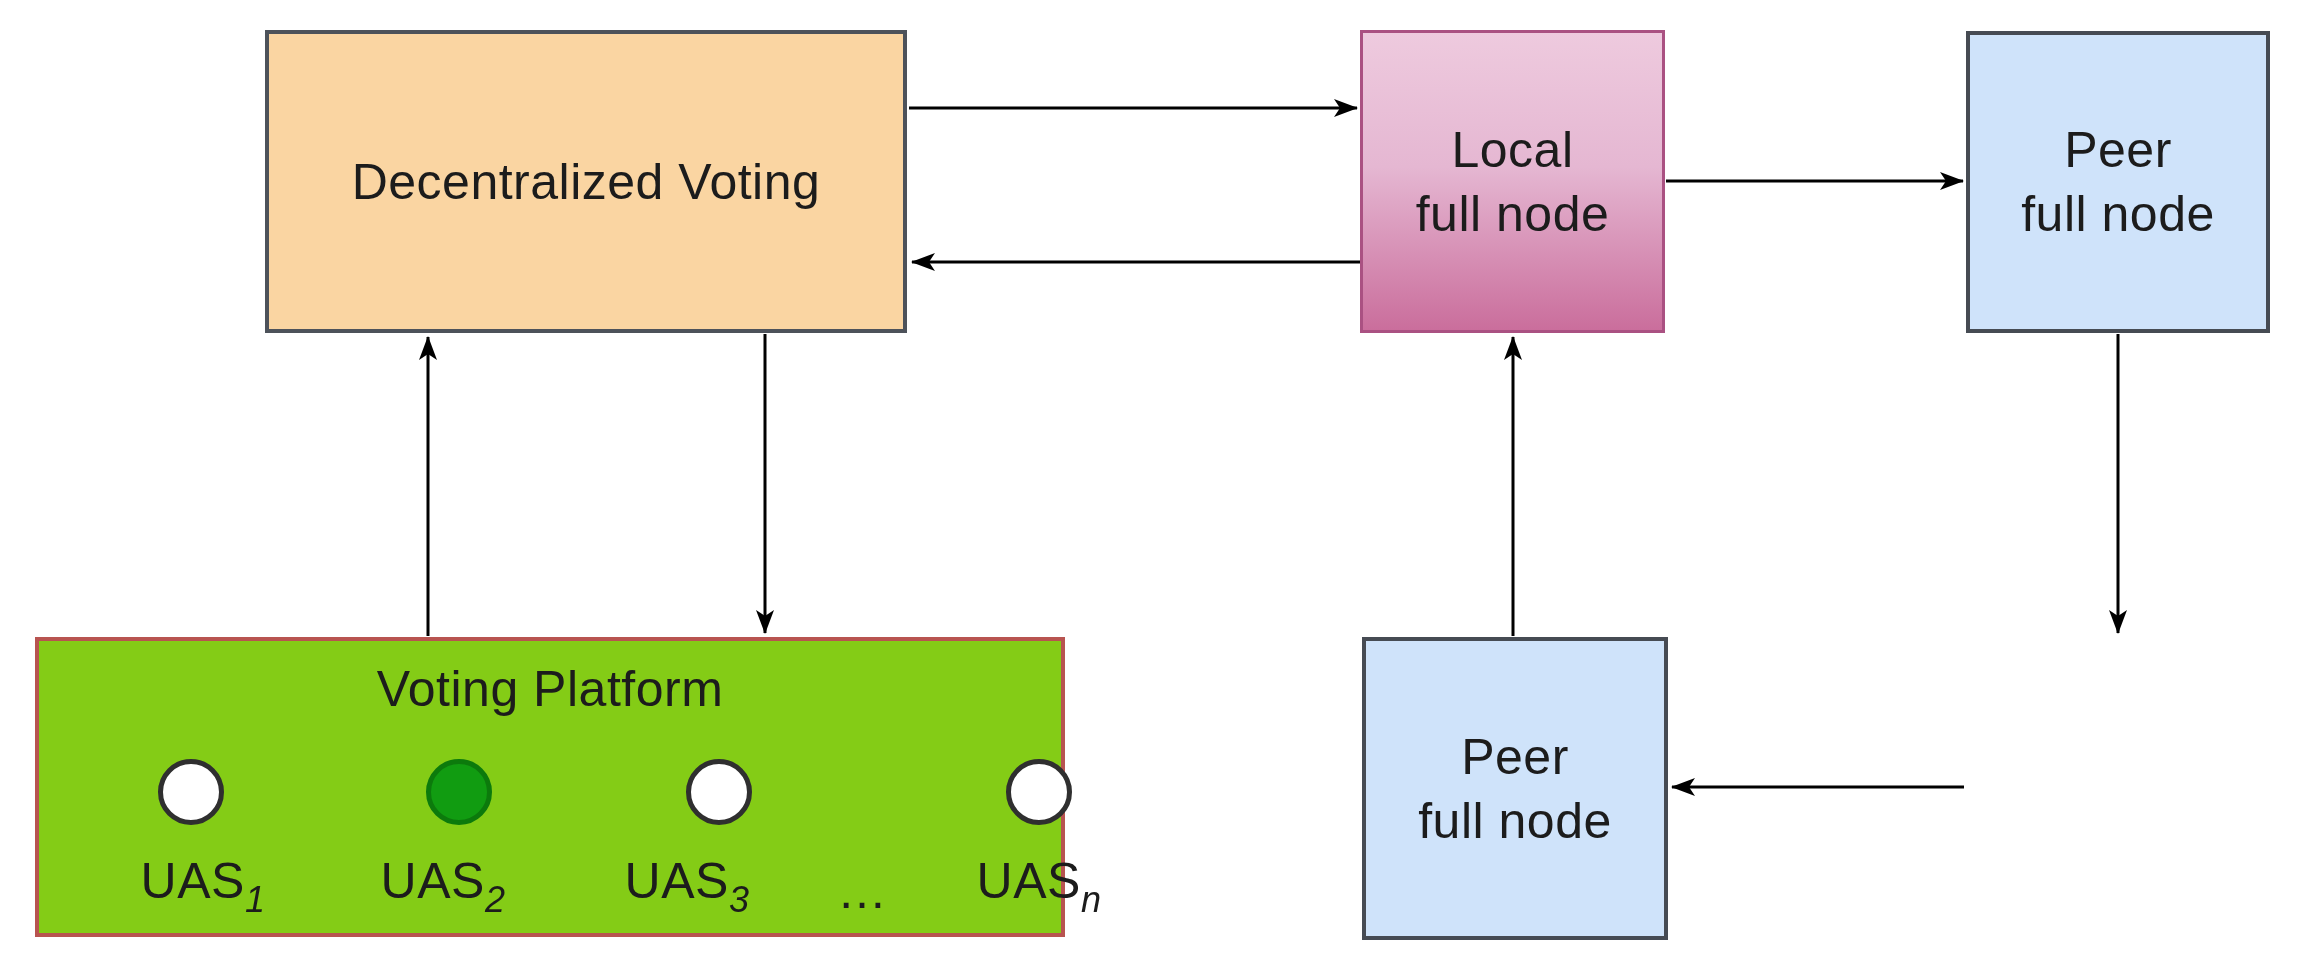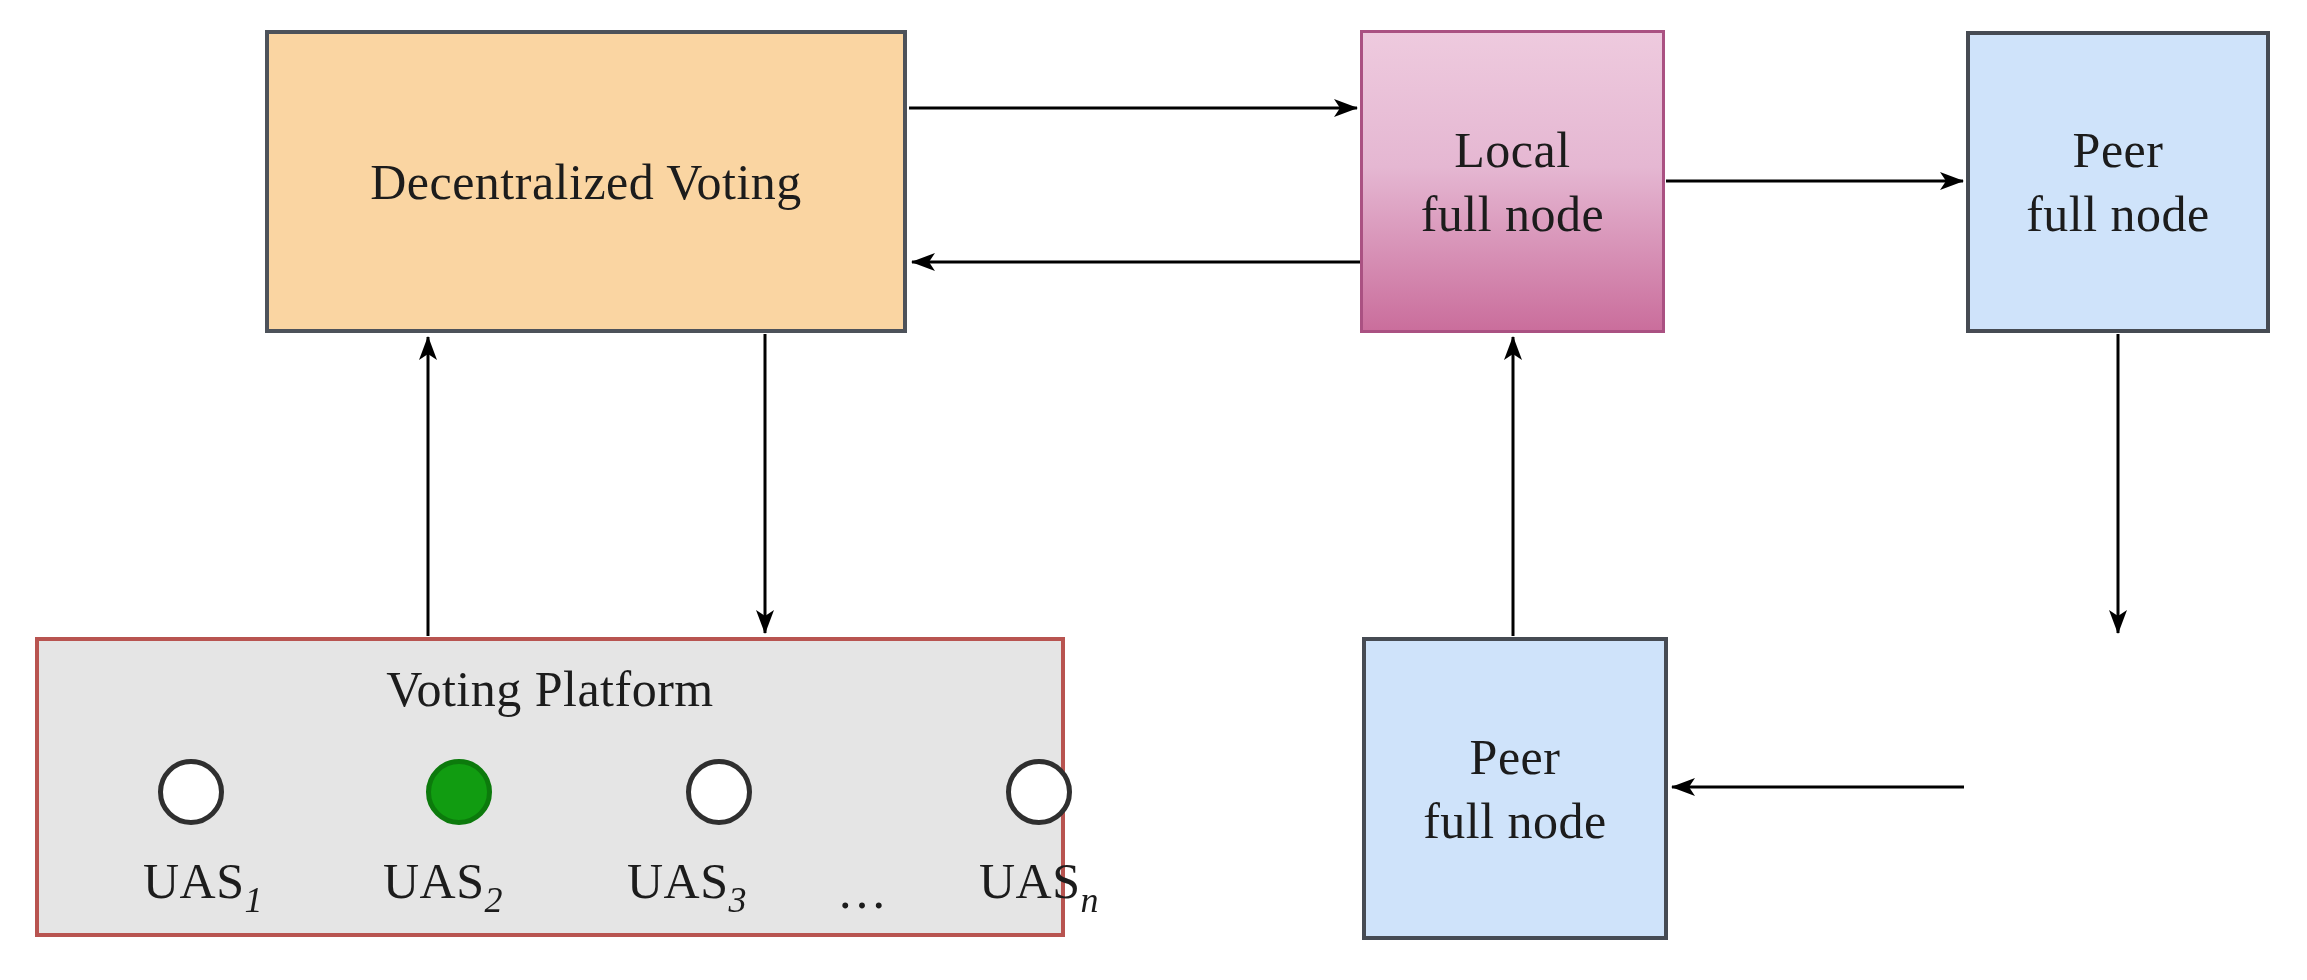--- a/index.html
+++ b/index.html
@@ -1,21 +1,21 @@
 <!DOCTYPE html>
 <html><head>
 <meta charset="utf-8">
 <style>
   html, body { margin: 0; padding: 0; background: #ffffff; }
   #canvas {
     position: relative;
     width: 2307px;
     height: 980px;
     background: #ffffff;
-    font-family: Liberation Serif, serif;
+    font-family: Liberation Sans, sans-serif;
     color: #1c1c1c;
     overflow: hidden;
   }
   #arrow-layer {
     position: absolute;
     left: 0; top: 0;
     width: 2307px; height: 980px;
     z-index: 1;
     pointer-events: none;
   }
@@ -55,21 +55,21 @@
   }
   .node-pow {
     left: 1966px; top: 637px; width: 302px; height: 301px;
     background: linear-gradient(180deg, #d8ead4 0%, #c3e0b4 45%, #98cf79 100%);
     border: 3px solid #7fb25f;
     border-radius: 30px;
     line-height: 60px;
   }
   .node-platform {
     left: 35px; top: 637px; width: 1030px; height: 300px;
-    background: #e5e5e5;
+    background: #84cc16;
     border: 4px solid #b85450;
     justify-content: flex-start;
   }
   .platform-title {
     margin-top: 18px;
     font-size: 50px;
     line-height: 60px;
   }
   .vote-dot {
     position: absolute;

